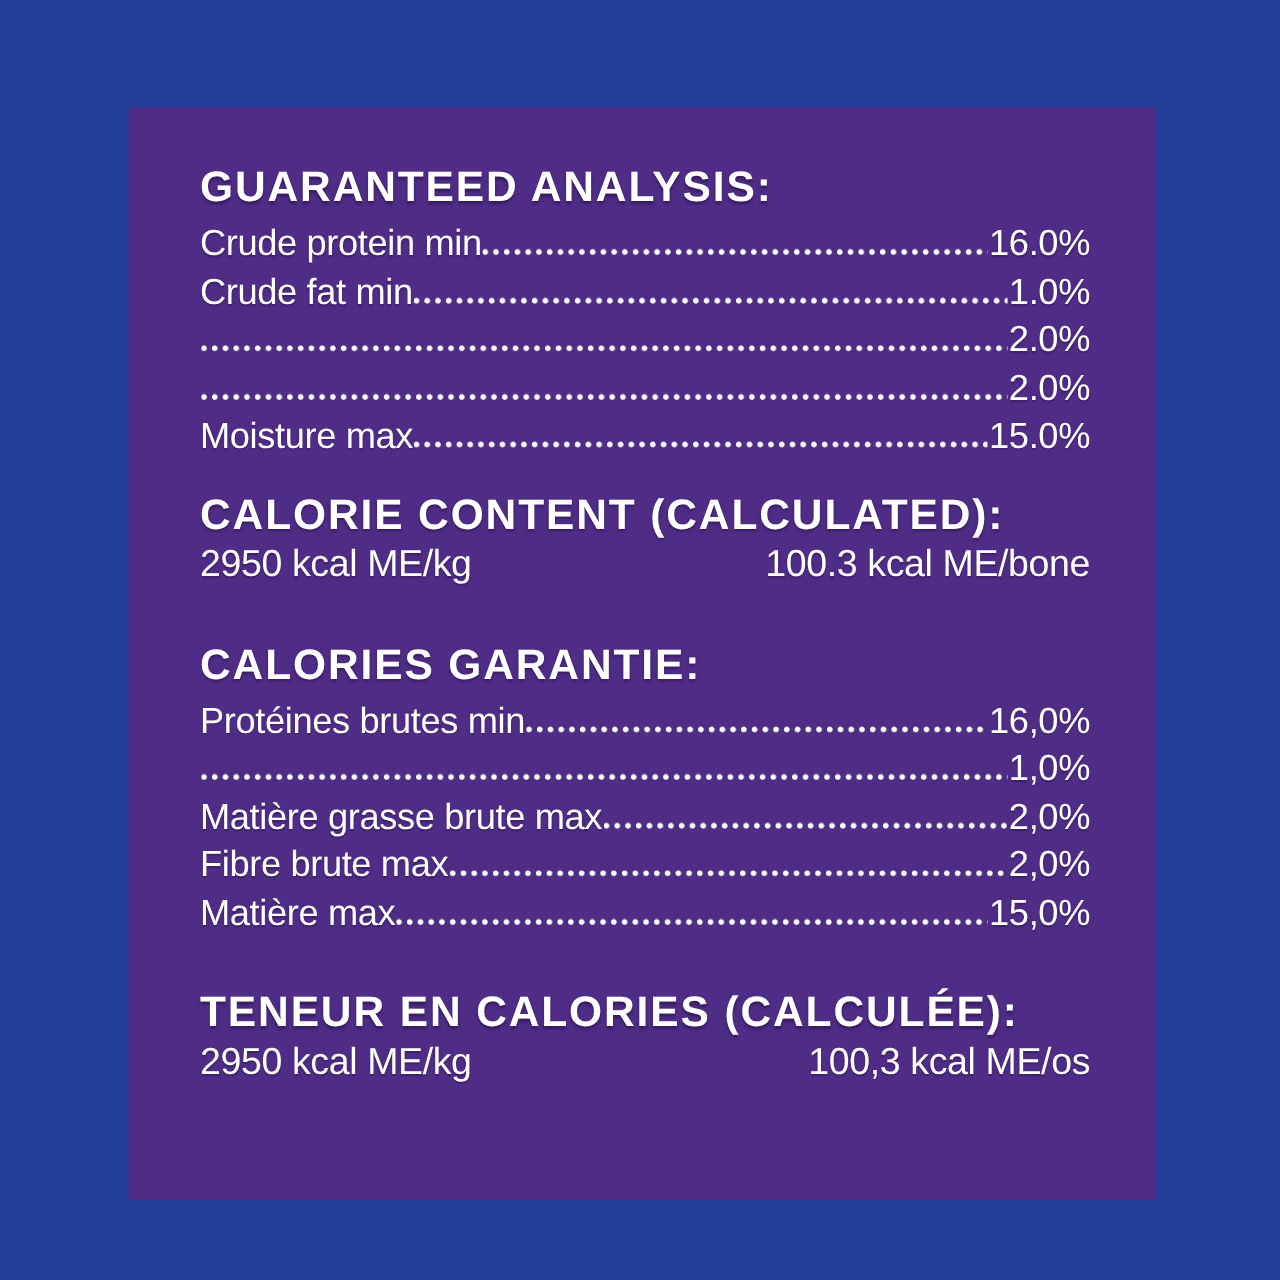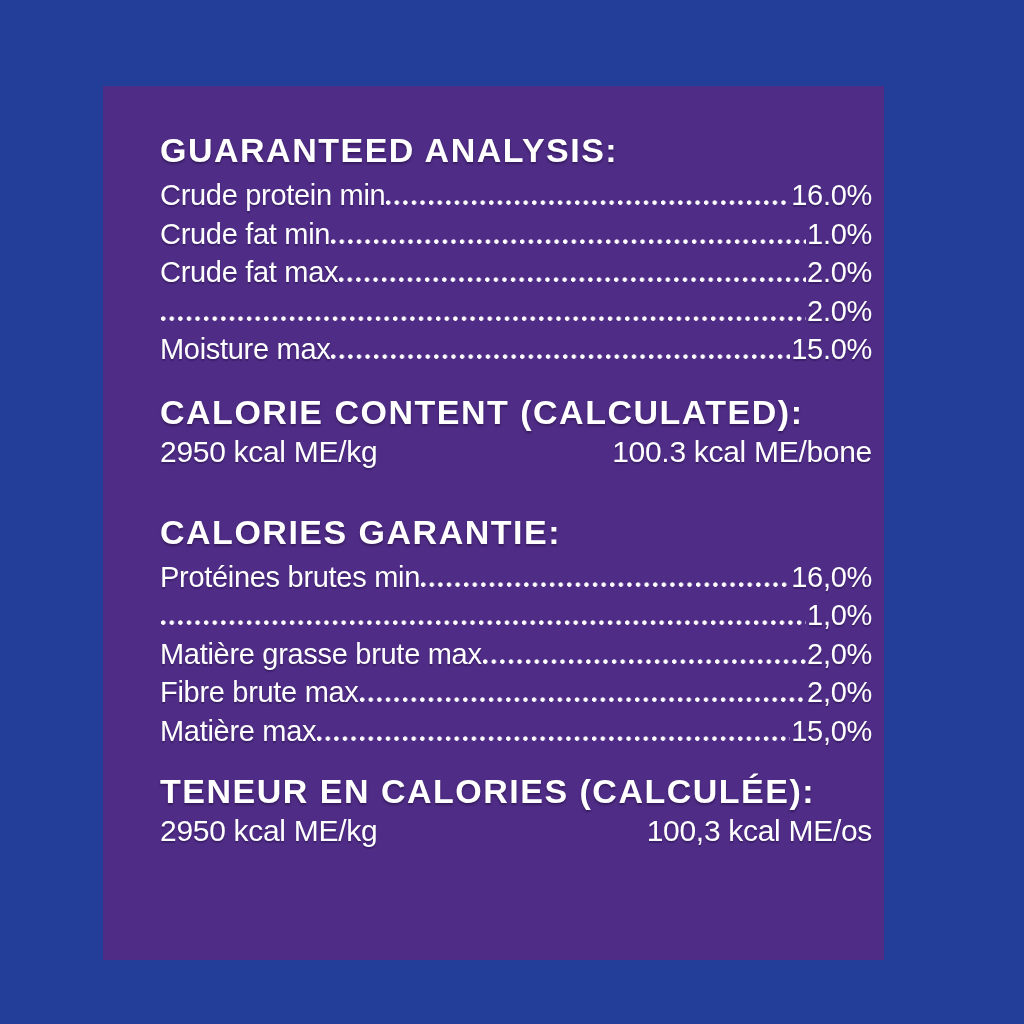--- a/index.html
+++ b/index.html
@@ -3,21 +3,21 @@
 <meta charset="utf-8">
 <style>
   html, body {
     margin: 0;
     padding: 0;
     background: #223E99;
     font-family: "Liberation Sans", sans-serif;
   }
   .canvas {
     position: relative;
-    width: 884px;
+    width: 1024px;
     height: 1024px;
     background: #223E99;
     overflow: hidden;
   }
   .panel {
     position: absolute;
     left: 103px;
     top: 86px;
     width: 822px;
     height: 874px;
@@ -52,21 +52,21 @@
     height: 5px;
     min-width: 20px;
     margin: 0 1px;
     background-image: radial-gradient(circle at 2.2px 2.6px, #FFFFFF 1.9px, rgba(255,255,255,0) 2.6px);
     background-size: 8.6px 5px;
     background-repeat: repeat-x;
     background-position: left bottom;
   }
   .section-2 { margin-top: 26px; }
   .section-3 { margin-top: 44px; }
-  .section-4 { margin-top: 24px; }
+  .section-4 { margin-top: 43px; }
   .cal-line {
     display: flex;
     justify-content: space-between;
     align-items: baseline;
     margin-top: 3px;
     font-size: 30px;
     line-height: 38px;
     font-weight: 400;
     letter-spacing: -0.3px;
     text-shadow: 0 1.5px 1px rgba(35, 15, 70, 0.4);
@@ -85,21 +85,20 @@
         <span>Crude protein min</span>
         <span class="leader"></span>
         <span>16.0%</span>
       </div>
       <div class="row">
         <span>Crude fat min</span>
         <span class="leader"></span>
         <span>1.0%</span>
       </div>
       <div class="row">
-        <span>Crude fat max</span>
         <span class="leader"></span>
         <span>2.0%</span>
       </div>
       <div class="row">
         <span class="leader"></span>
         <span>2.0%</span>
       </div>
       <div class="row">
         <span>Moisture max</span>
         <span class="leader"></span>

